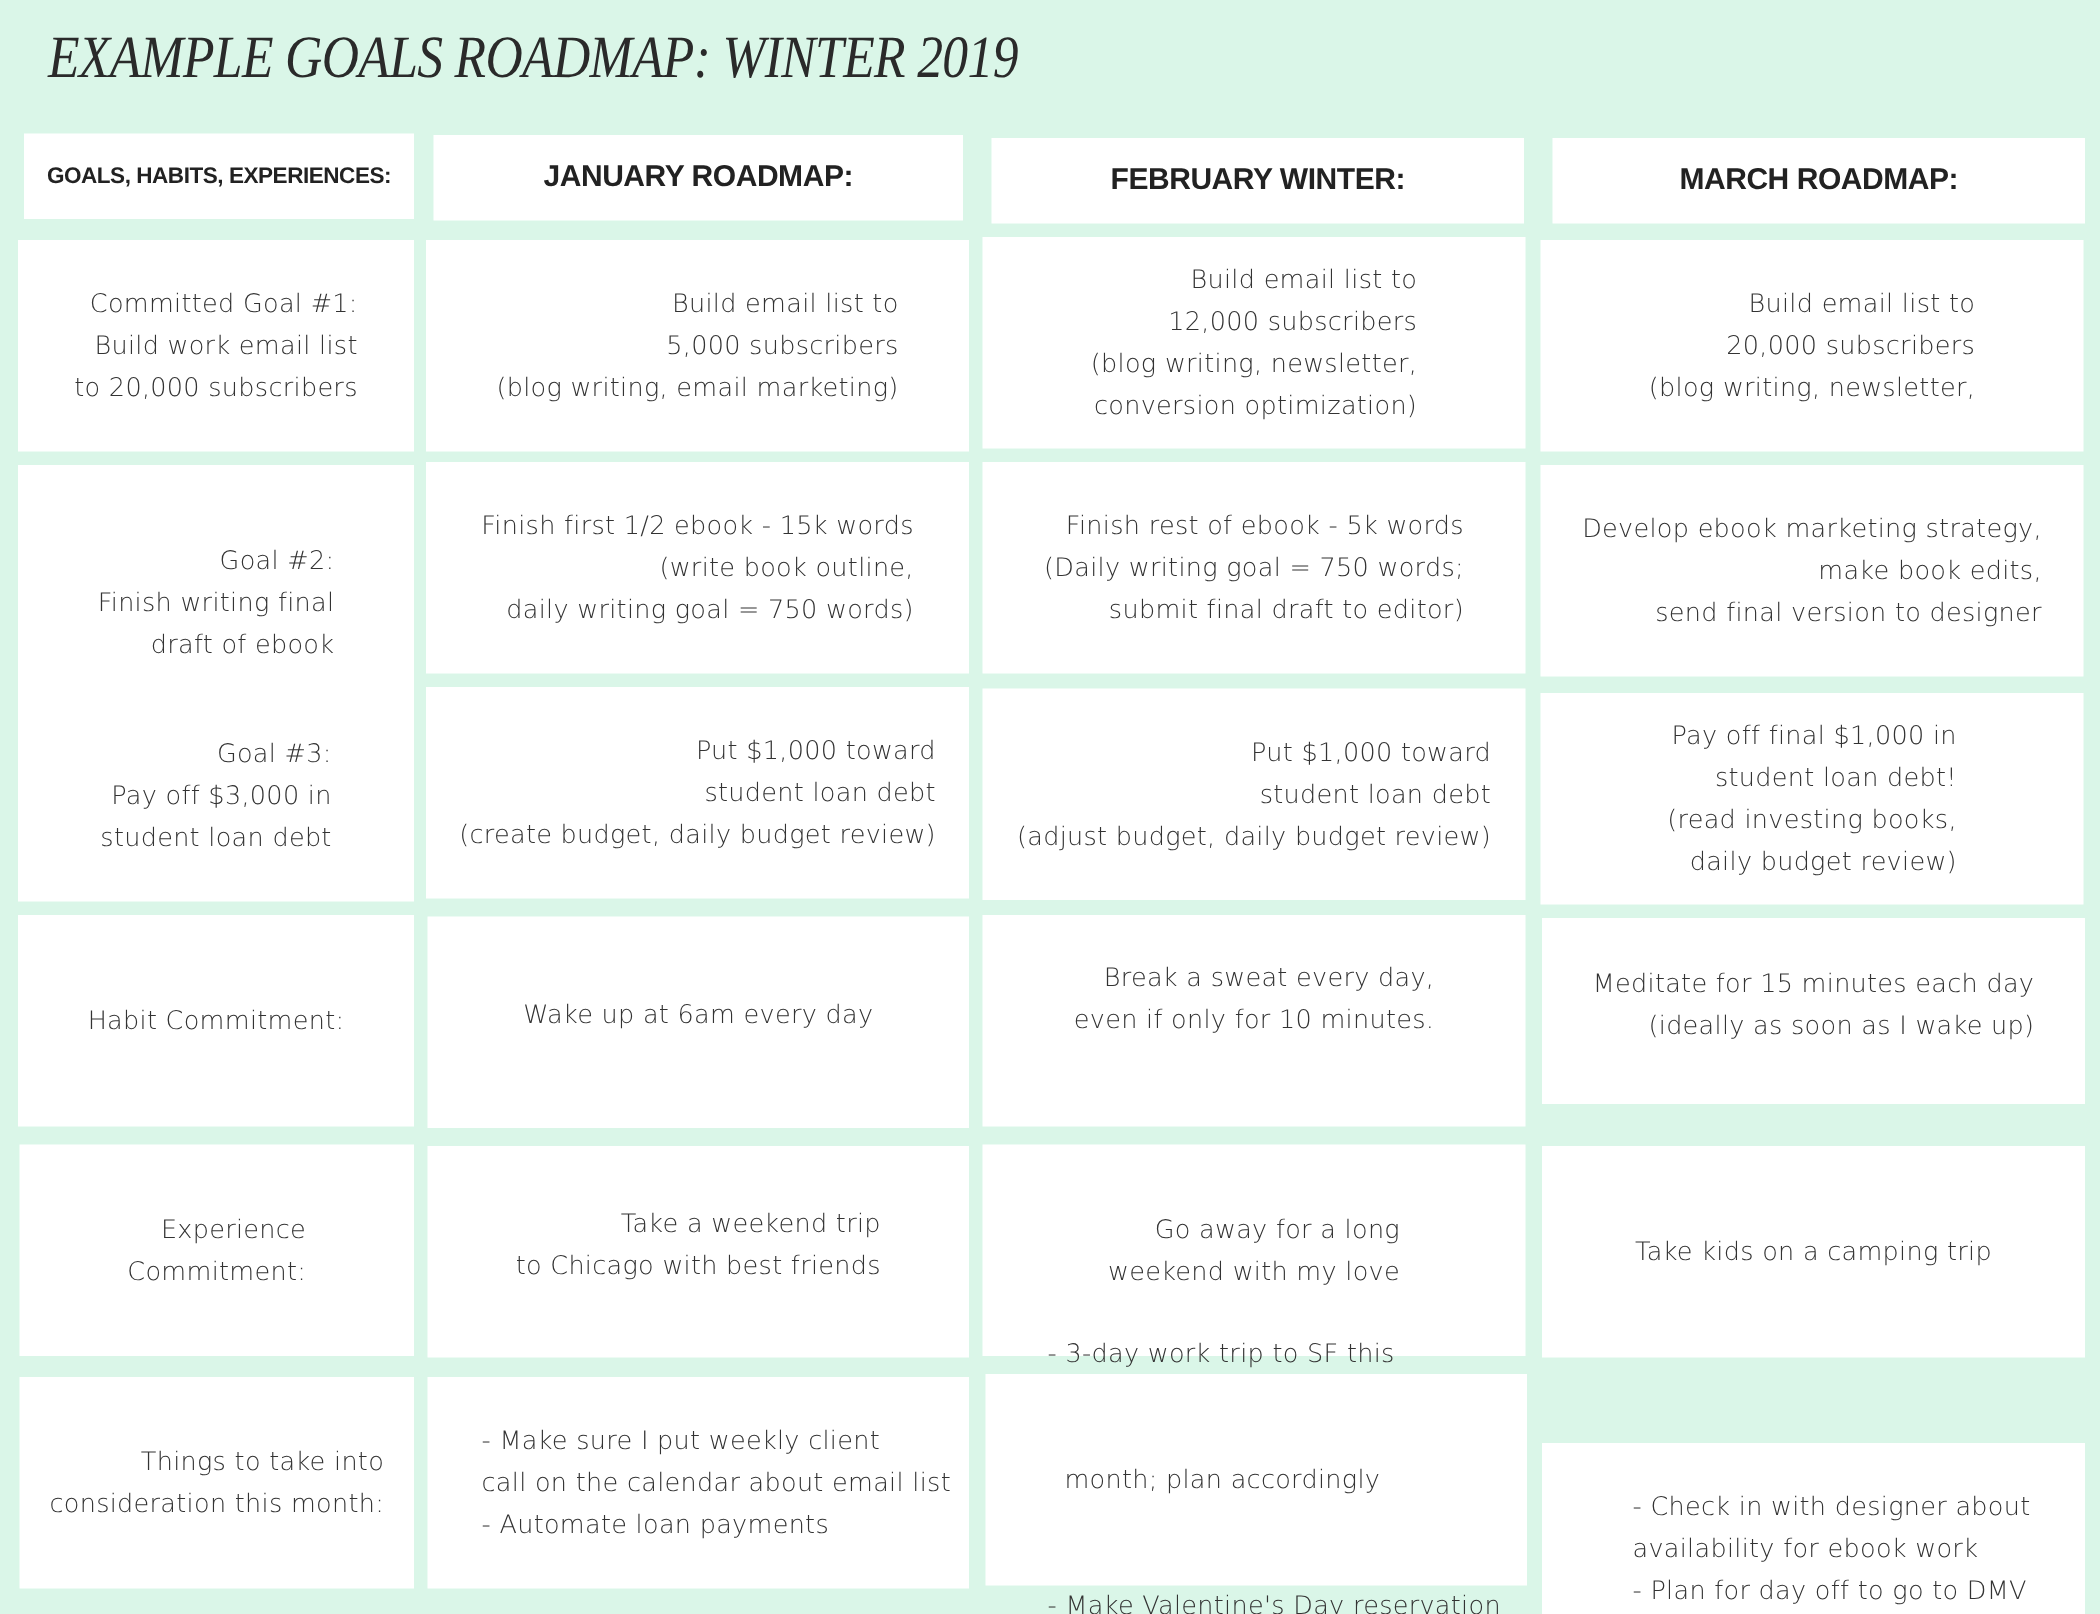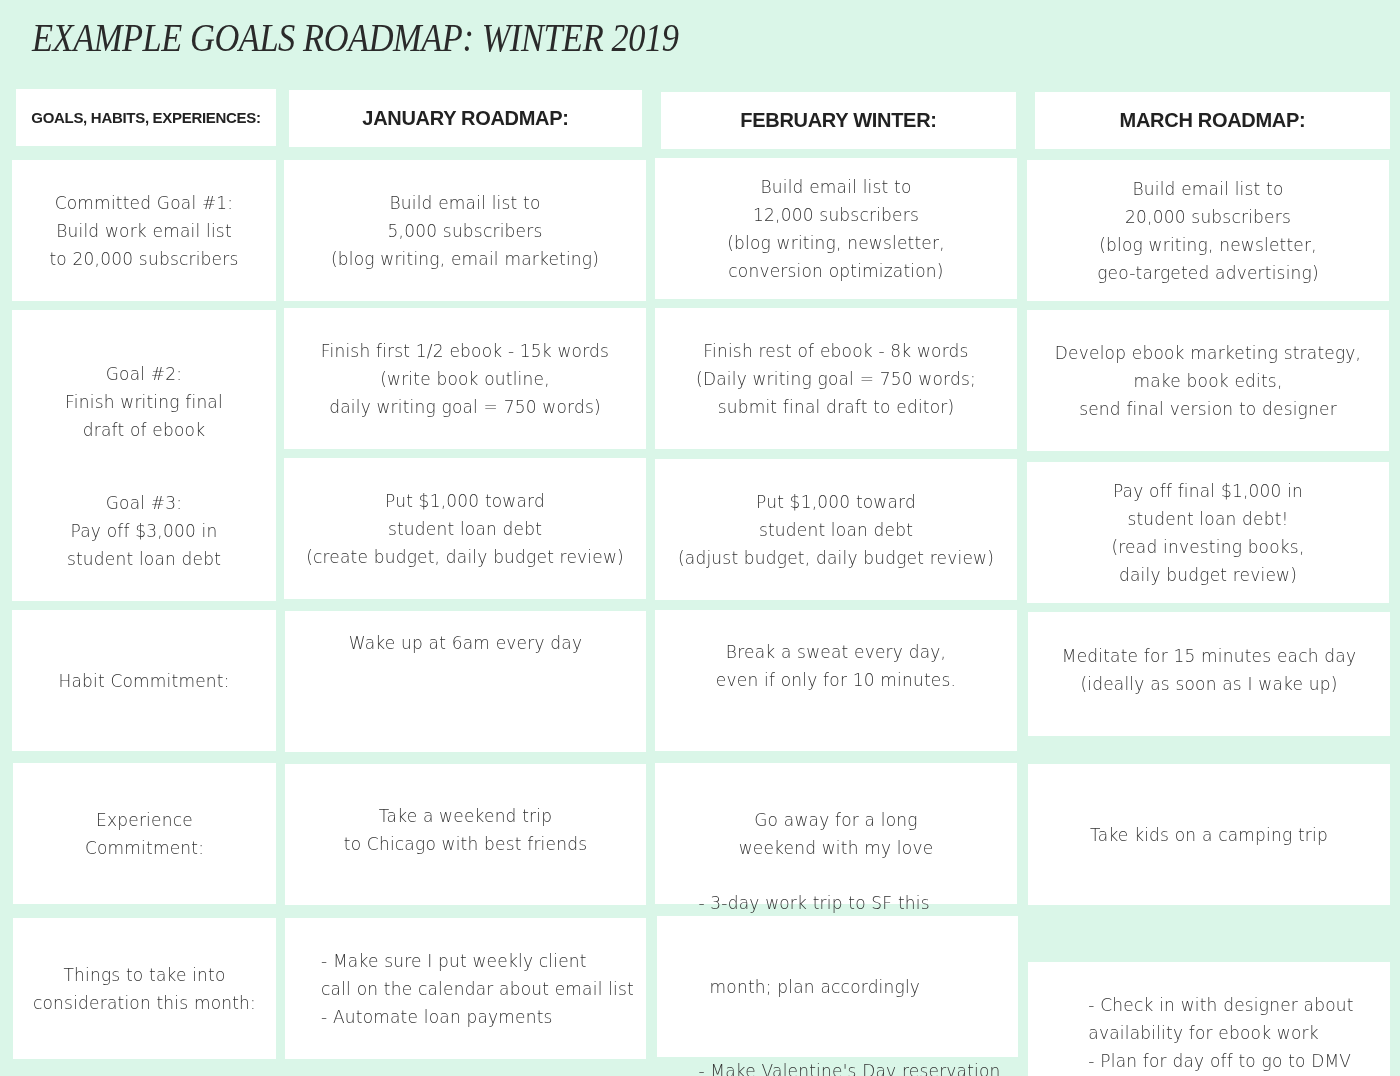--- a/index.html
+++ b/index.html
@@ -15,21 +15,21 @@
       font-style: italic; font-weight: normal;
       font-size: 40px; letter-spacing: -0.5px;
       color: #2a2a2a;
       transform: scaleX(0.86); transform-origin: left center;
       white-space: nowrap;
     }
     .cell {
       position: absolute; background: #ffffff;
       display: flex; align-items: center; justify-content: center;
       box-sizing: border-box; padding: 0 8px;
-      text-align: center;
+      text-align: right;
     }
     .hdr {
       font-family: "Liberation Sans", "DejaVu Sans", sans-serif;
       font-weight: bold; color: #222;
       transform-origin: center;
       white-space: nowrap;
     }
     .hdr.small { font-size: 15px; letter-spacing: -0.3px; }
     .hdr.big { font-size: 20px; letter-spacing: -0.3px; }
     .hand {
@@ -81,41 +81,40 @@
     <span class="line">12,000 subscribers</span>
     <span class="line">(blog writing, newsletter,</span>
     <span class="line">conversion optimization)</span>
   </div>
 </div>
 <div class="cell" style="left:1027px; top:160px; width:362px; height:141px;">
   <div class="hand">
     <span class="line">Build email list to</span>
     <span class="line">20,000 subscribers</span>
     <span class="line">(blog writing, newsletter,</span>
-    <span class="line">geo-targeted advertising)</span>
   </div>
 </div>
 
 <div class="cell" style="left:12px; top:310px; width:264px; height:183px;">
   <div class="hand">
     <span class="line">Goal #2:</span>
     <span class="line">Finish writing final</span>
     <span class="line">draft of ebook</span>
   </div>
 </div>
 <div class="cell" style="left:284px; top:308px; width:362px; height:141px;">
   <div class="hand">
     <span class="line">Finish first 1/2 ebook - 15k words</span>
     <span class="line">(write book outline,</span>
     <span class="line">daily writing goal = 750 words)</span>
   </div>
 </div>
 <div class="cell" style="left:655px; top:308px; width:362px; height:141px;">
   <div class="hand">
-    <span class="line">Finish rest of ebook - 8k words</span>
+    <span class="line">Finish rest of ebook - 5k words</span>
     <span class="line">(Daily writing goal = 750 words;</span>
     <span class="line">submit final draft to editor)</span>
   </div>
 </div>
 <div class="cell" style="left:1027px; top:310px; width:362px; height:141px;">
   <div class="hand">
     <span class="line">Develop ebook marketing strategy,</span>
     <span class="line">make book edits,</span>
     <span class="line">send final version to designer</span>
   </div>
@@ -149,21 +148,21 @@
     <span class="line">(read investing books,</span>
     <span class="line">daily budget review)</span>
   </div>
 </div>
 
 <div class="cell" style="left:12px; top:610px; width:264px; height:141px;">
   <div class="hand">
     <span class="line">Habit Commitment:</span>
   </div>
 </div>
-<div class="cell" style="left:285px; top:611px; width:361px; height:141px; align-items:flex-start; padding-top:18px;">
+<div class="cell" style="left:285px; top:611px; width:361px; height:141px; align-items:flex-start; padding-top:52px;">
   <div class="hand">
     <span class="line">Wake up at 6am every day</span>
   </div>
 </div>
 <div class="cell" style="left:655px; top:610px; width:362px; height:141px; align-items:flex-start; padding-top:28px;">
   <div class="hand">
     <span class="line">Break a sweat every day,</span>
     <span class="line">even if only for 10 minutes.</span>
   </div>
 </div>

